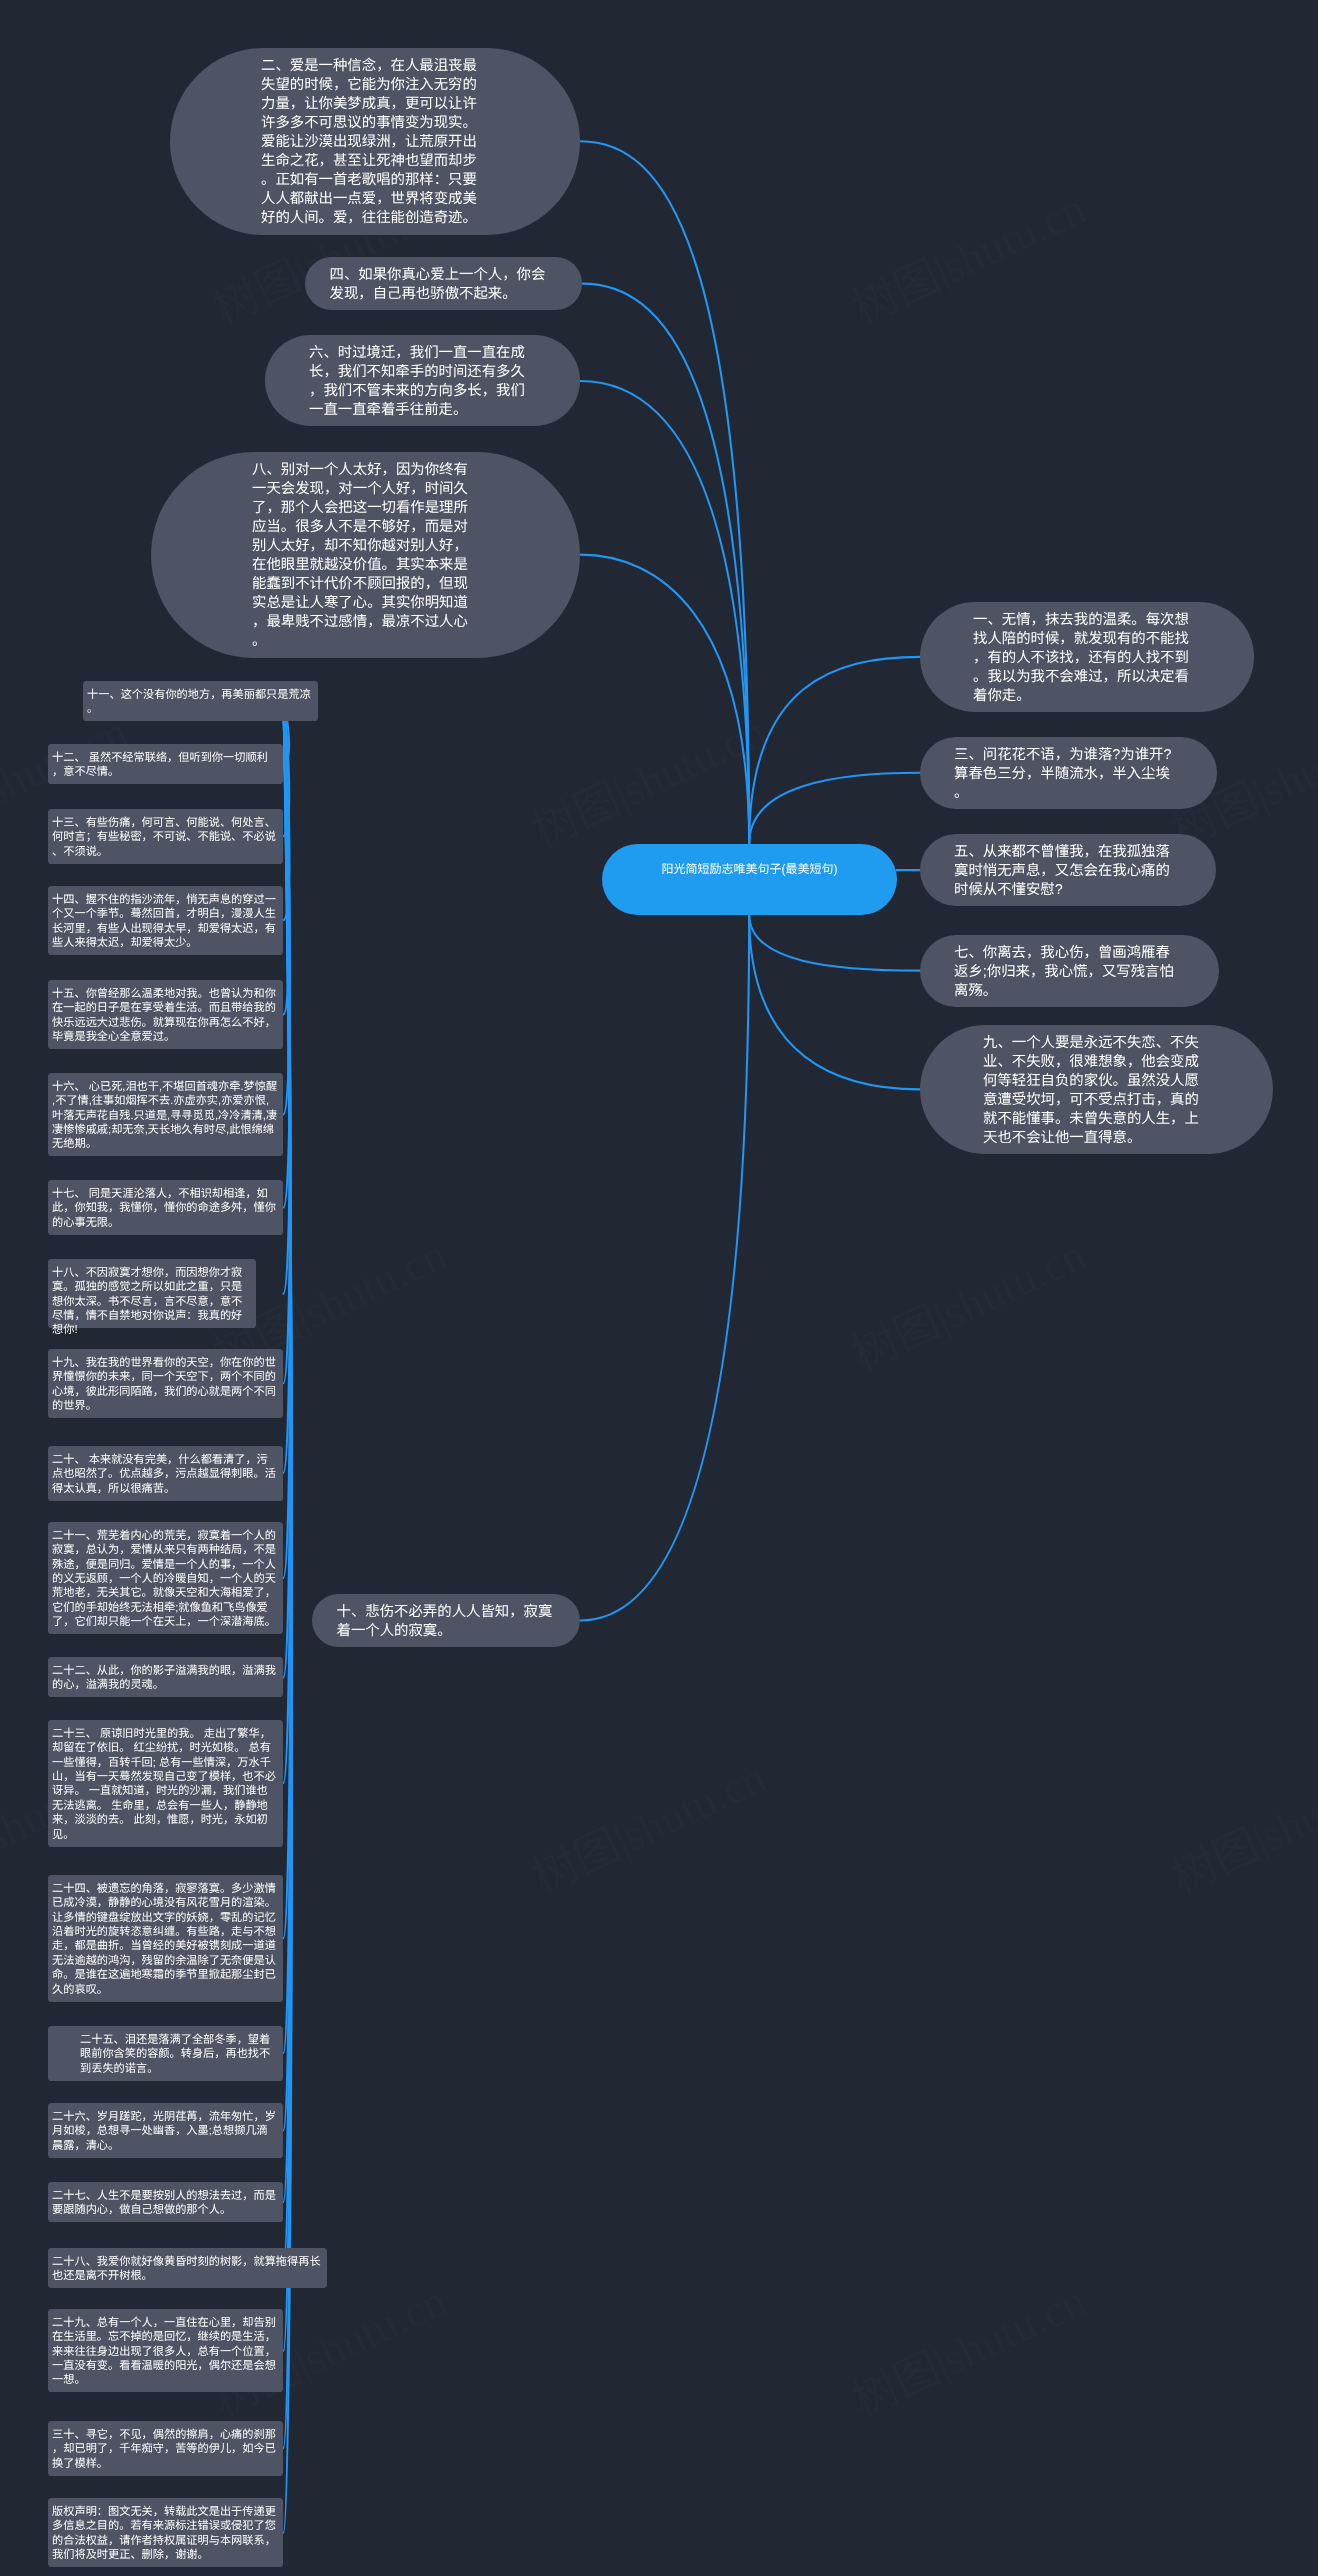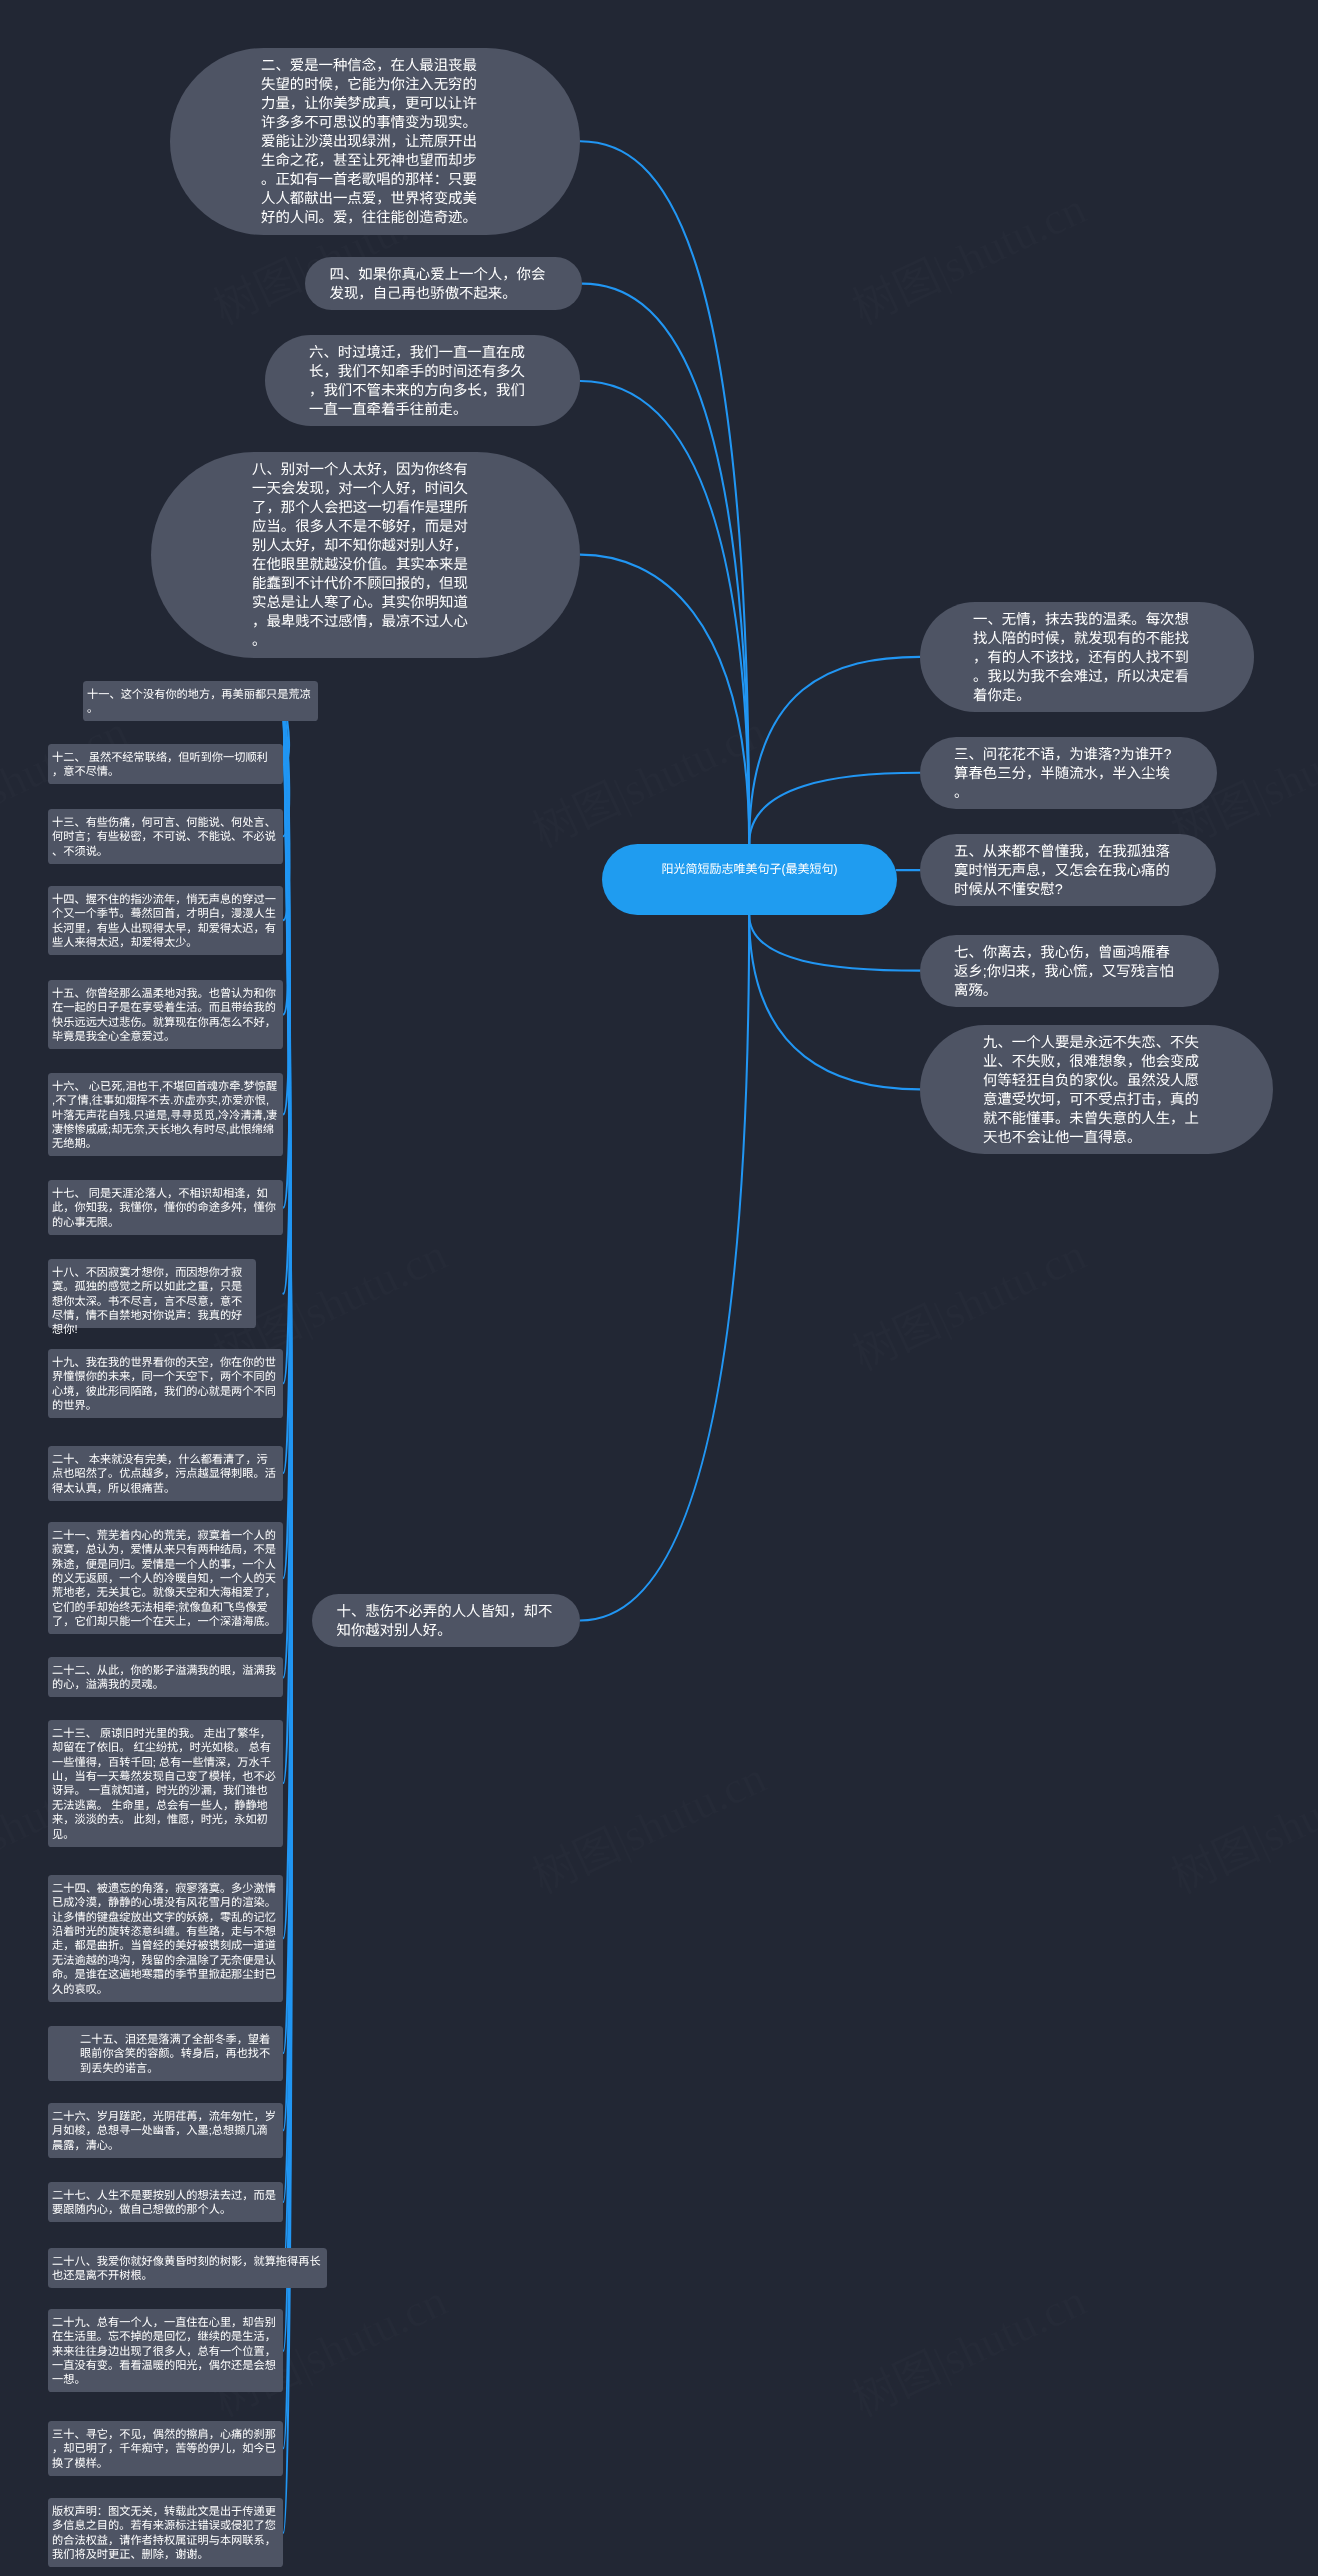--- a/index.html
+++ b/index.html
@@ -71,21 +71,21 @@
 <path d="M 550.0 4402.0 C 567.0 4400.0 576.0 2576.8 550.0 1360.0" fill="none" stroke="#2196f3" stroke-width="4" stroke-linecap="round"></path>
 <path d="M 550.0 4563.0 C 567.0 4561.0 576.0 2641.2 550.0 1360.0" fill="none" stroke="#2196f3" stroke-width="4" stroke-linecap="round"></path>
 <path d="M 550.0 4752.0 C 567.0 4750.0 576.0 2716.8 550.0 1360.0" fill="none" stroke="#2196f3" stroke-width="4" stroke-linecap="round"></path>
 <path d="M 550.0 4916.0 C 567.0 4914.0 576.0 2782.4 550.0 1360.0" fill="none" stroke="#2196f3" stroke-width="4" stroke-linecap="round"></path>
 </svg>
 <div class="node rootnode" style="left:602px;top:844px;width:295px;height:71px;"><span class="tx">阳光简短励志唯美句子(最美短句)</span></div>
 <div class="node pill" style="right:739px;top:48px;width:410px;height:187px;padding:7.5px 103px 7.5px 91px;"><span class="tx">二、爱是一种信念，在人最沮丧最失望的时候，它能为你注入无穷的力量，让你美梦成真，更可以让许许多多不可思议的事情变为现实。爱能让沙漠出现绿洲，让荒原开出生命之花，甚至让死神也望而却步。正如有一首老歌唱的那样：只要人人都献出一点爱，世界将变成美好的人间。爱，往往能创造奇迹。</span></div>
 <div class="node pill" style="right:737px;top:257px;width:277px;height:53px;padding:7.5px 36px 7.5px 24.5px;"><span class="tx">四、如果你真心爱上一个人，你会发现，自己再也骄傲不起来。</span></div>
 <div class="node pill" style="right:739px;top:335px;width:315px;height:91px;padding:7.5px 55px 7.5px 44px;"><span class="tx">六、时过境迁，我们一直一直在成长，我们不知牵手的时间还有多久，我们不管未来的方向多长，我们一直一直牵着手往前走。</span></div>
 <div class="node pill" style="right:739px;top:452px;width:429px;height:206px;padding:7.5px 112px 7.5px 101px;"><span class="tx">八、别对一个人太好，因为你终有一天会发现，对一个人好，时间久了，那个人会把这一切看作是理所应当。很多人不是不够好，而是对别人太好，却不知你越对别人好，在他眼里就越没价值。其实本来是能蠢到不计代价不顾回报的，但现实总是让人寒了心。其实你明知道，最卑贱不过感情，最凉不过人心。</span></div>
-<div class="node pill" style="right:739px;top:1594px;width:268px;height:53px;padding:7.5px 27.6px 7.5px 24.5px;"><span class="tx">十、悲伤不必弄的人人皆知，却不知你越对别人好。</span></div>
+<div class="node pill" style="right:739px;top:1594px;width:268px;height:53px;padding:7.5px 27.6px 7.5px 24.5px;"><span class="tx">十、悲伤不必弄的人人皆知，寂寞着一个人的寂寞。</span></div>
 <div class="node pill" style="left:920px;top:602px;width:334px;height:110px;padding:7.5px 63px 7.5px 53px;"><span class="tx">一、无情，抹去我的温柔。每次想找人陪的时候，就发现有的不能找，有的人不该找，还有的人找不到。我以为我不会难过，所以决定看着你走。</span></div>
 <div class="node pill" style="left:920px;top:737px;width:297px;height:72px;padding:7.5px 44px 7.5px 34px;"><span class="tx">三、问花花不语，为谁落?为谁开?算春色三分，半随流水，半入尘埃。</span></div>
 <div class="node pill" style="left:920px;top:834px;width:296px;height:72px;padding:7.5px 44px 7.5px 34px;"><span class="tx">五、从来都不曾懂我，在我孤独落寞时悄无声息，又怎会在我心痛的时候从不懂安慰?</span></div>
 <div class="node pill" style="left:920px;top:935px;width:299px;height:72px;padding:7.5px 44px 7.5px 34px;"><span class="tx">七、你离去，我心伤，曾画鸿雁春返乡;你归来，我心慌，又写残言怕离殇。</span></div>
 <div class="node pill" style="left:920px;top:1025px;width:353px;height:129px;padding:7.5px 73px 7.5px 63px;"><span class="tx">九、一个人要是永远不失恋、不失业、不失败，很难想象，他会变成何等轻狂自负的家伙。虽然没人愿意遭受坎坷，可不受点打击，真的就不能懂事。未曾失意的人生，上天也不会让他一直得意。</span></div>
 <div class="node small" style="left:48px;top:681px;width:235px;height:40px;margin-left:35px;"><span class="tx">十一、这个没有你的地方，再美丽都只是荒凉。</span></div>
 <div class="node small" style="left:48px;top:744px;width:235px;height:40px;"><span class="tx">十二、 虽然不经常联络，但听到你一切顺利，意不尽情。</span></div>
 <div class="node small" style="left:48px;top:809px;width:235px;height:55px;"><span class="tx">十三、有些伤痛，何可言、何能说、何处言、何时言；有些秘密，不可说、不能说、不必说、不须说。</span></div>
 <div class="node small" style="left:48px;top:886px;width:235px;height:69px;"><span class="tx">十四、握不住的指沙流年，悄无声息的穿过一个又一个季节。蓦然回首，才明白，漫漫人生长河里，有些人出现得太早，却爱得太迟，有些人来得太迟，却爱得太少。</span></div>
 <div class="node small" style="left:48px;top:980px;width:235px;height:69px;"><span class="tx">十五、你曾经那么温柔地对我。也曾认为和你在一起的日子是在享受着生活。而且带给我的快乐远远大过悲伤。就算现在你再怎么不好，毕竟是我全心全意爱过。</span></div>

